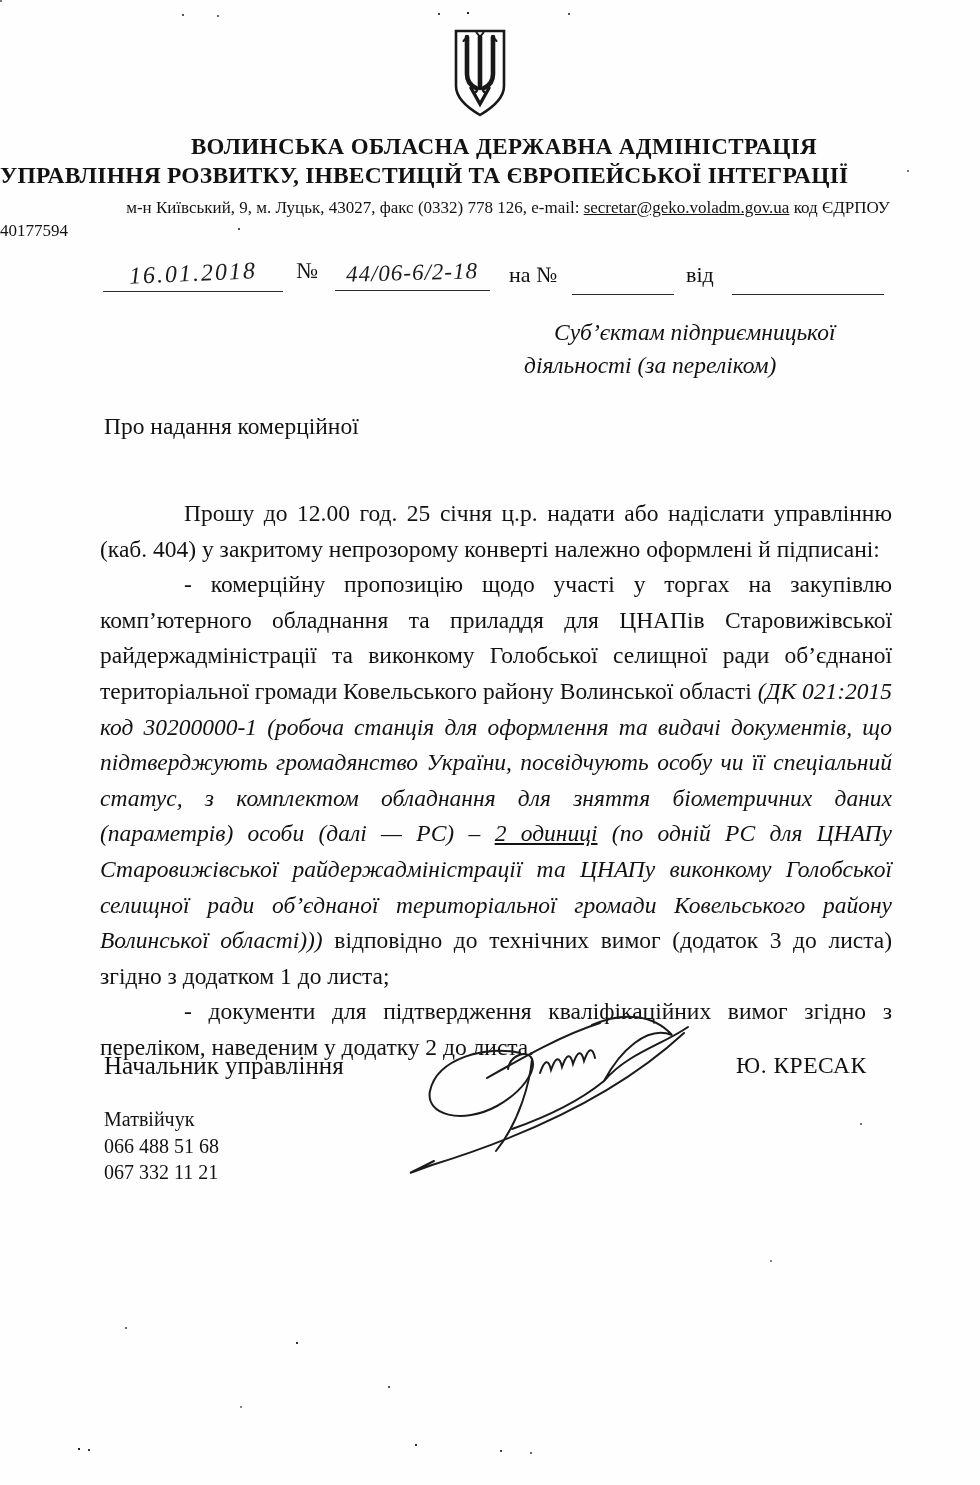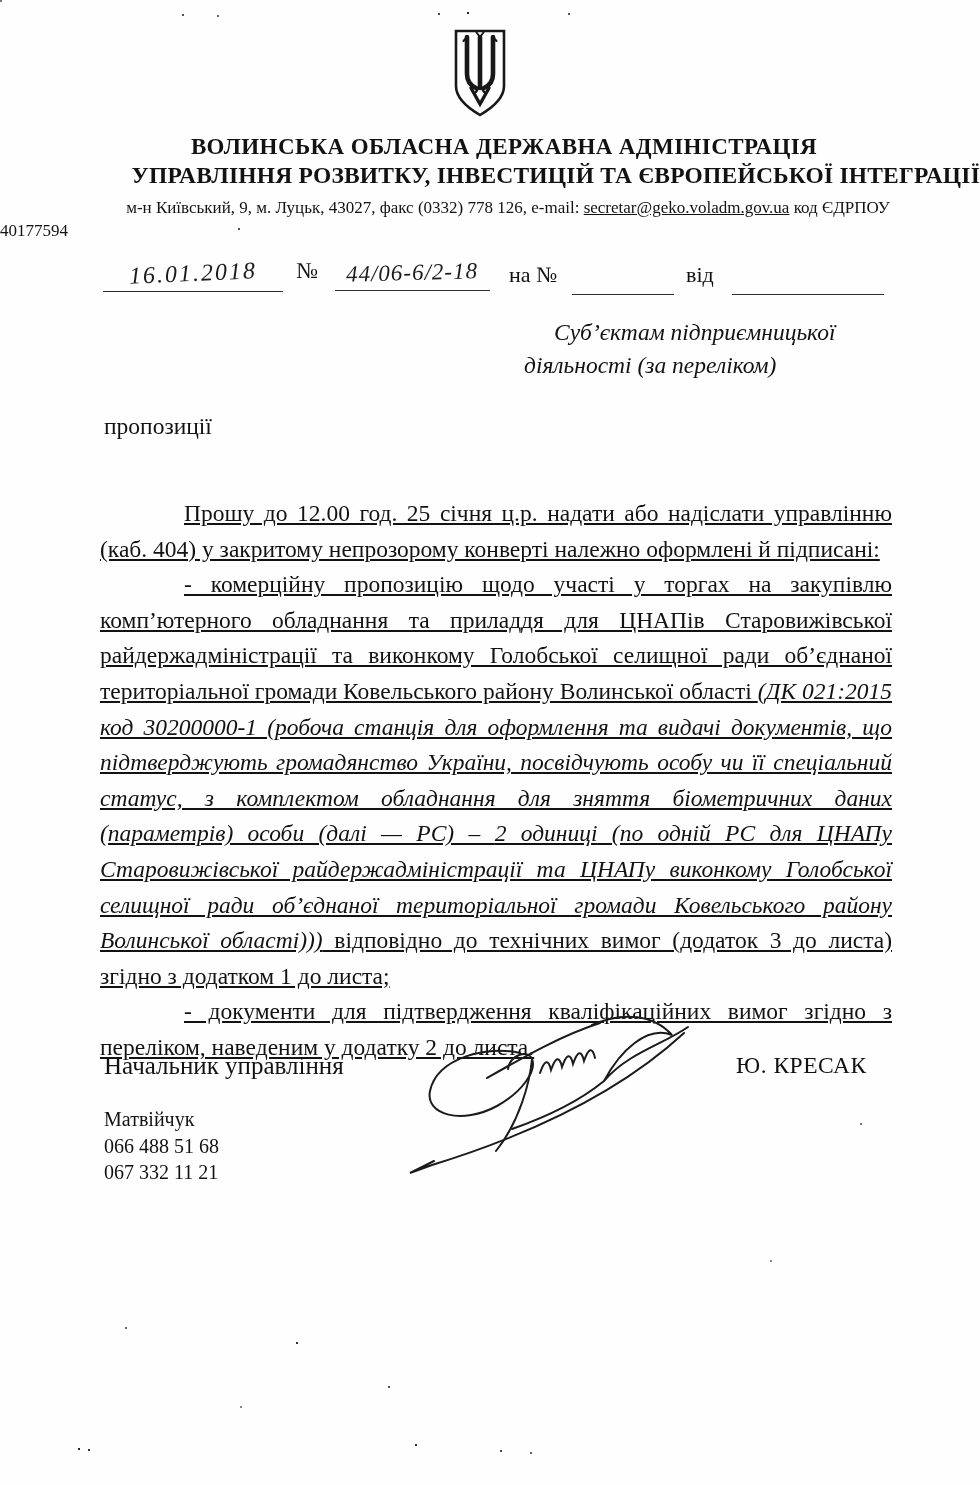--- a/index.html
+++ b/index.html
@@ -14,21 +14,21 @@
     overflow: hidden;
   }
   
   .coat { position: absolute; left: 452px; top: 28px; }
   .org-line1 {
     position: absolute; top: 134px; left: 14px; width: 100%;
     text-align: center; font-weight: bold; font-size: 23px; letter-spacing: 0.4px;
   }
   .org-line2 {
     position: absolute; top: 162px; left: 0; width: 100%;
-    text-align: right; font-weight: bold; font-size: 23.5px; letter-spacing: 0.2px;
+    text-align: left; font-weight: bold; font-size: 23.5px; letter-spacing: 0.2px;
   }
   .addr-line {
     position: absolute; top: 198px; left: 0; width: 100%;
     text-align: center; font-size: 17px; padding-left: 18px;
   }
   .addr-line .email { text-decoration: underline; }
   .addr-code {
     position: absolute; top: 221px; left: 0; width: 100%;
     font-size: 17px;
   }
@@ -50,21 +50,21 @@
   .ref-na-label { position: absolute; left: 509px; top: 4px; }
   .ref-blank1 { position: absolute; left: 572px; top: 0; width: 102px; height: 36px; }
   .ref-vid-label { position: absolute; left: 686px; top: 4px; }
   .ref-blank2 { position: absolute; left: 732px; top: 0; width: 152px; height: 36px; }
   
   .addressee { position: absolute; left: 524px; top: 316px; width: 370px; font-size: 23.5px; line-height: 33px; font-style: italic; }
   .addressee .l1 { padding-left: 30px; }
   .subject { position: absolute; left: 104px; top: 410px; width: 420px; font-size: 23.5px; line-height: 33px; }
   
   .body-block { position: absolute; left: 100px; top: 496px; width: 792px; font-size: 23.5px; line-height: 35.6px; text-align: justify; }
-  .body-block p { margin: 0; text-indent: 84px; text-decoration: underline; }
+  .body-block p { margin: 0; text-indent: 84px; }
   .body-block p + p { margin-top: 0; }
   .it { font-style: italic; }
   .ul { text-decoration: underline; }
   
   .sig-position { position: absolute; left: 104px; top: 1052px; font-size: 25px; }
   .sig-name { position: absolute; left: 736px; top: 1052px; font-size: 23.5px; letter-spacing: 0.5px; }
   .sig-svg { position: absolute; left: 392px; top: 1003px; }
   .contact { position: absolute; left: 104px; top: 1106px; font-size: 20px; line-height: 26.5px; }
   
   .speck { position: absolute; width: 2px; height: 2px; background: #777; left: 0; top: 0;
@@ -107,21 +107,21 @@
     <span class="ref-vid-label">від</span>
     <span class="ref-blank2 blank"></span>
   </div>
 
   <div class="addressee">
     <div class="l1">Суб’єктам підприємницької</div>
     <div class="l2">діяльності (за переліком)</div>
   </div>
 
   <div class="subject">
-    <div>пропозиції</div>
+    <div>Про надання комерційної</div>
   </div>
 
   <div class="body-block">
     <p>Прошу до 12.00 год. 25 січня ц.р. надати або надіслати управлінню (каб. 404) у закритому непрозорому конверті належно оформлені й підписані:</p>
     <p><span>- комерційну пропозицію щодо участі у торгах на закупівлю комп’ютерного обладнання та приладдя для ЦНАПів Старовижівської райдержадміністрації та виконкому Голобської селищної ради об’єднаної територіальної громади Ковельського району Волинської області </span><span class="it">(ДК 021:2015 код 30200000-1 (робоча станція для оформлення та видачі документів, що підтверджують громадянство України, посвідчують особу чи її спеціальний статус, з комплектом обладнання для зняття біометричних даних (параметрів) особи (далі — РС) – </span><span class="it ul">2 одиниці</span><span class="it"> (по одній РС для ЦНАПу Старовижівської райдержадміністрації та ЦНАПу виконкому Голобської селищної ради об’єднаної територіальної громади Ковельського району Волинської області)))</span><span> відповідно до технічних вимог (додаток 3 до листа) згідно з додатком 1 до листа;</span></p>
     <p>- документи для підтвердження кваліфікаційних вимог згідно з переліком, наведеним у додатку 2 до листа.</p>
   </div>
 
   <div class="sig-position">Начальник управління</div>
   <svg class="sig-svg" width="312" height="185" viewBox="0 0 312 185">

